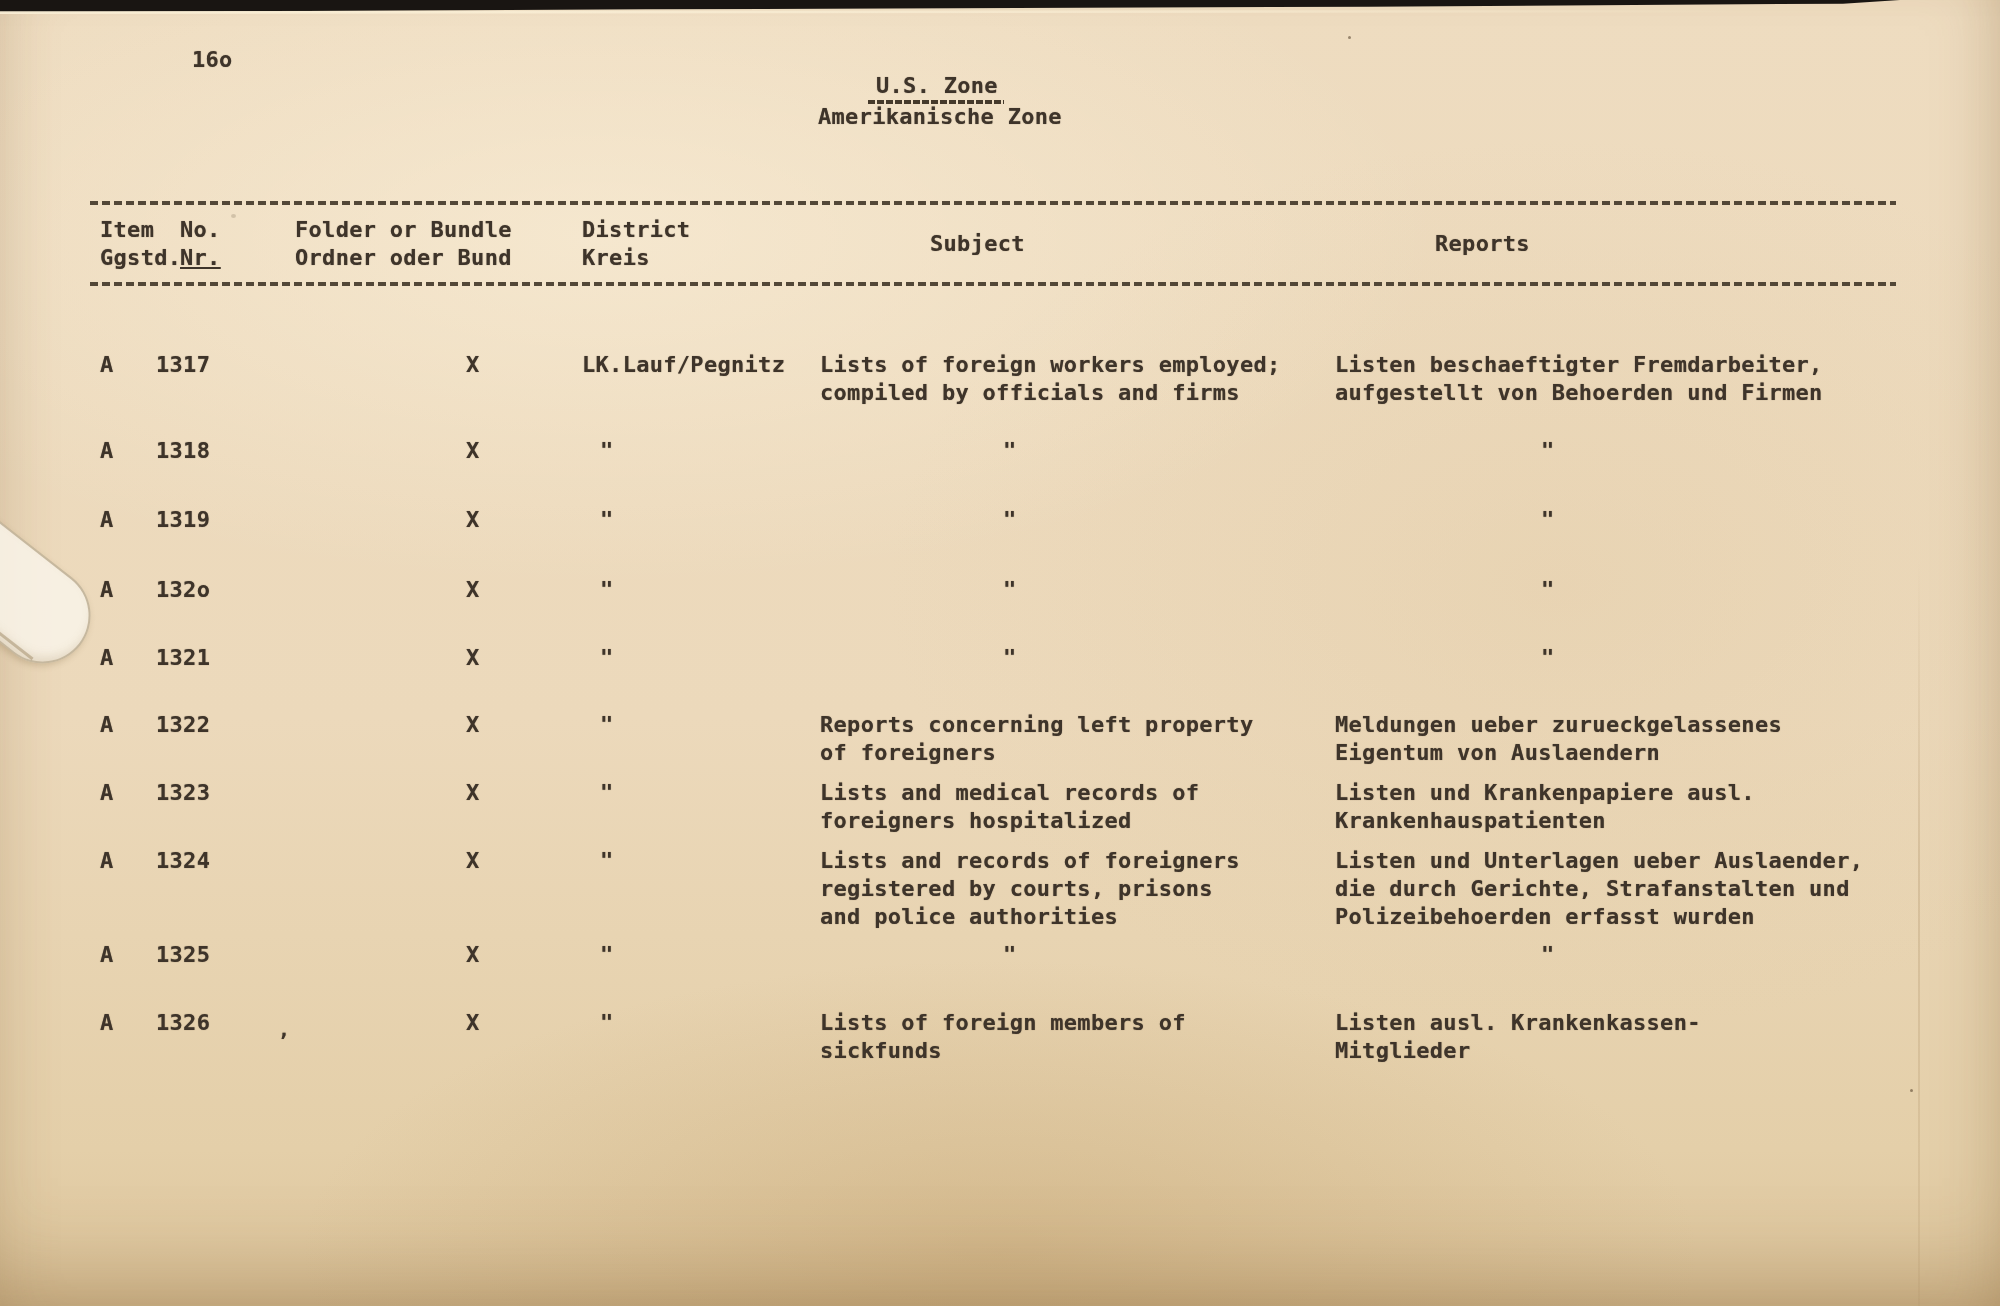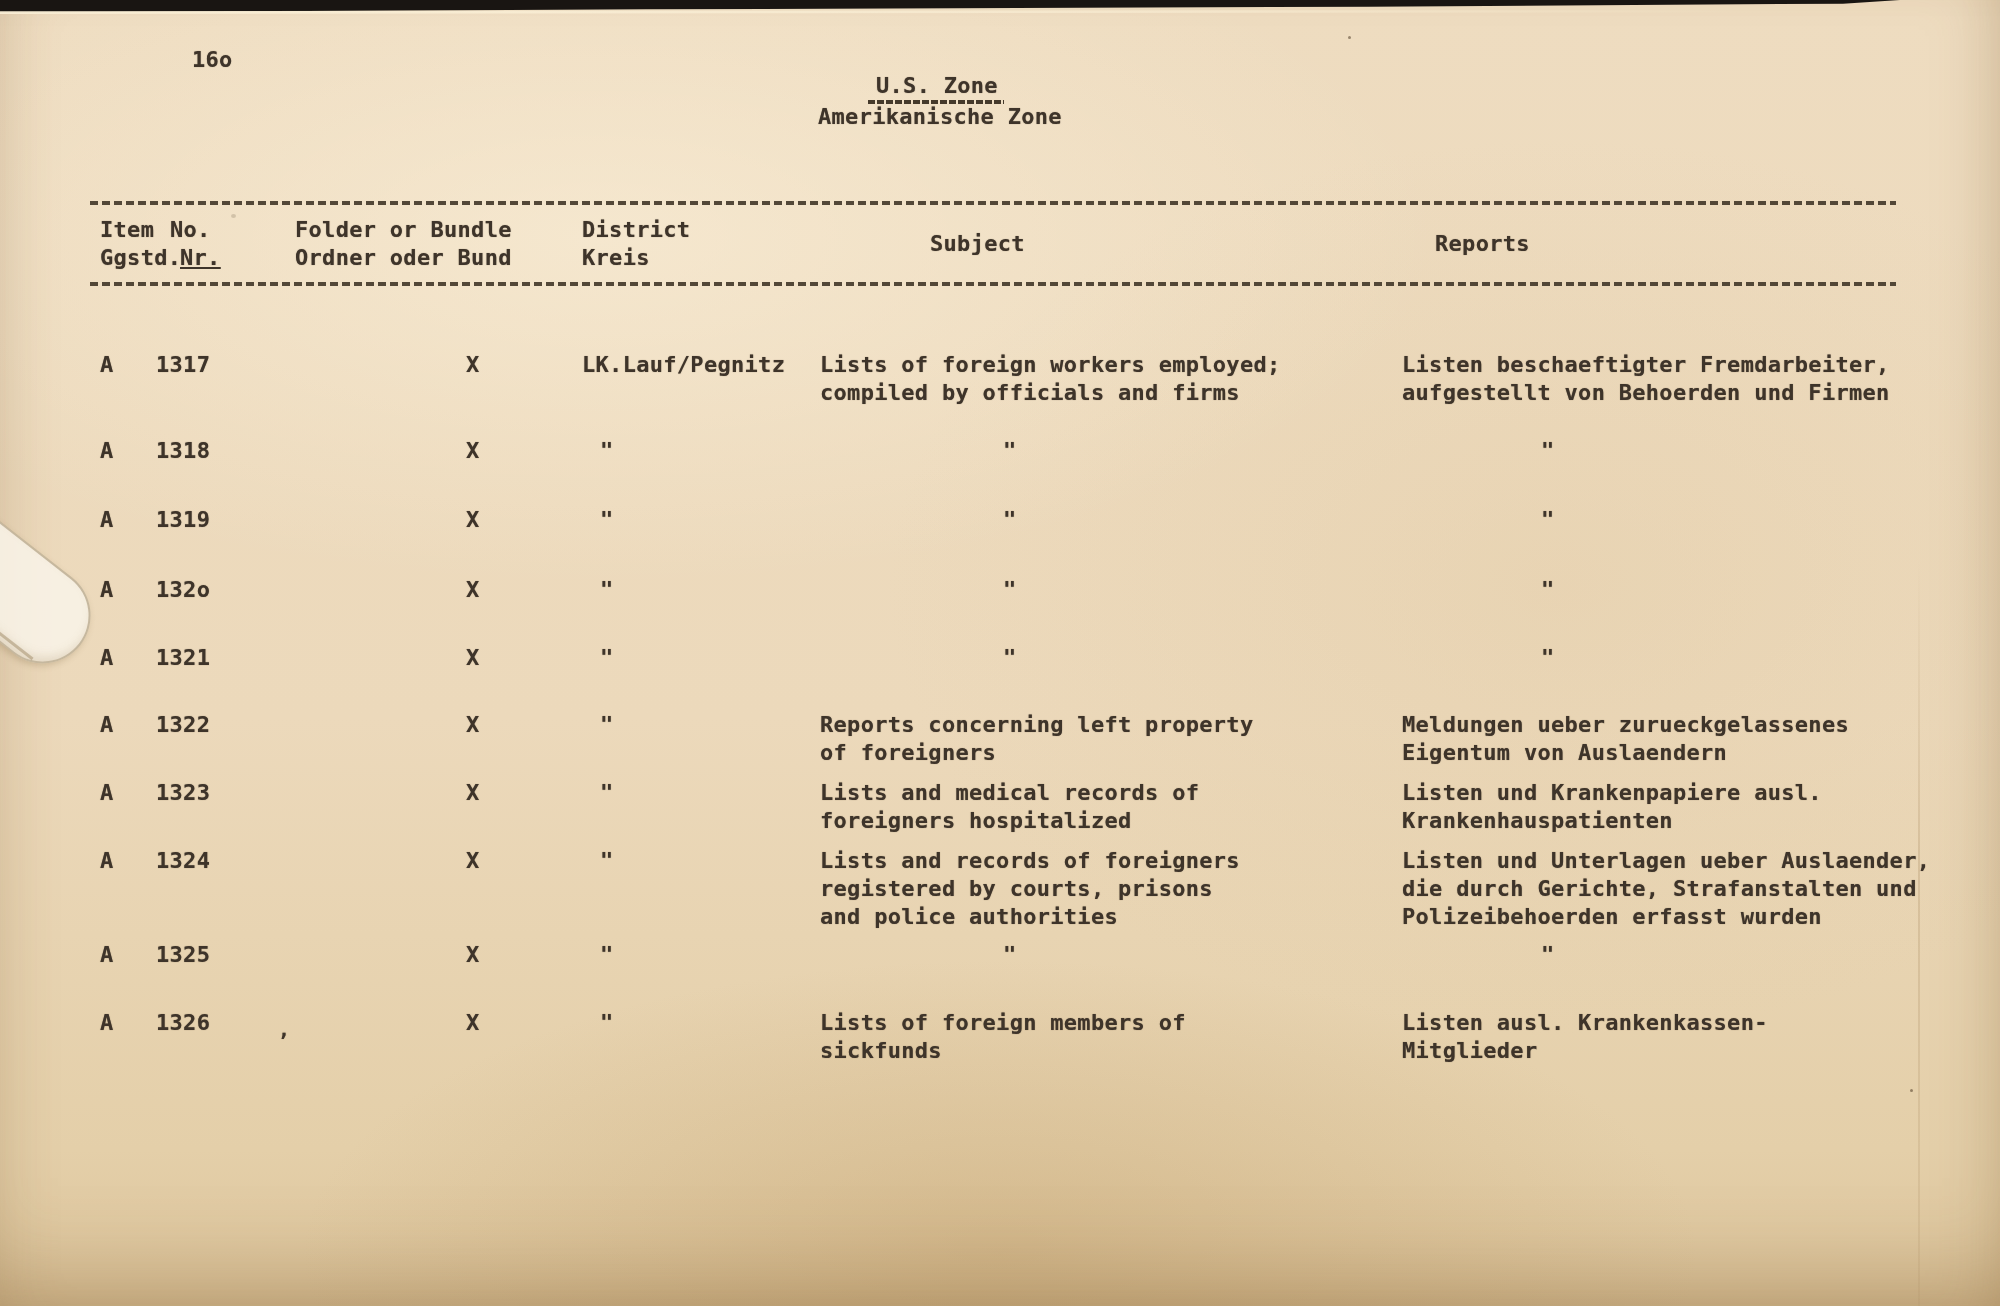--- a/index.html
+++ b/index.html
@@ -65,24 +65,24 @@
     background:repeating-linear-gradient(90deg,#453a2b 0 7px,rgba(0,0,0,0) 7px 9px);
   }
   
   .row{position:absolute;left:0;width:2000px;height:0;}
   .c{position:absolute;top:0;}
   .ci{left:100px;}
   .cn{left:138px;margin-left:18px;}
   .cx{left:466px;}
   .cd{left:582px;}   .cd.ditto{left:600px;}
   .cs{left:820px;}   .cs.ditto{left:1003px;}
-  .cb{left:1402px;}  .cb.ditto{left:1541px;}
+  .cb{left:1335px;}  .cb.ditto{left:1541px;}
   
   .h-item{left:100px;top:216px;}
-  .h-no{left:170px;top:216px;text-align:right;}
+  .h-no{left:180px;top:216px;text-align:right;}
   .h-ggstd{left:100px;top:244px;text-align:center;}
   .h-nr{left:180px;top:244px;text-decoration:underline;}
   .h-folder{left:295px;top:216px;}
   .h-ordner{left:295px;top:244px;}
   .h-district{left:582px;top:216px;}
   .h-kreis{left:582px;top:244px;}
   .h-subject{left:930px;top:230px;}
   .h-betreff{left:1435px;top:230px;}
   
   .stray{left:278px;top:6px;font-size:20px;}

